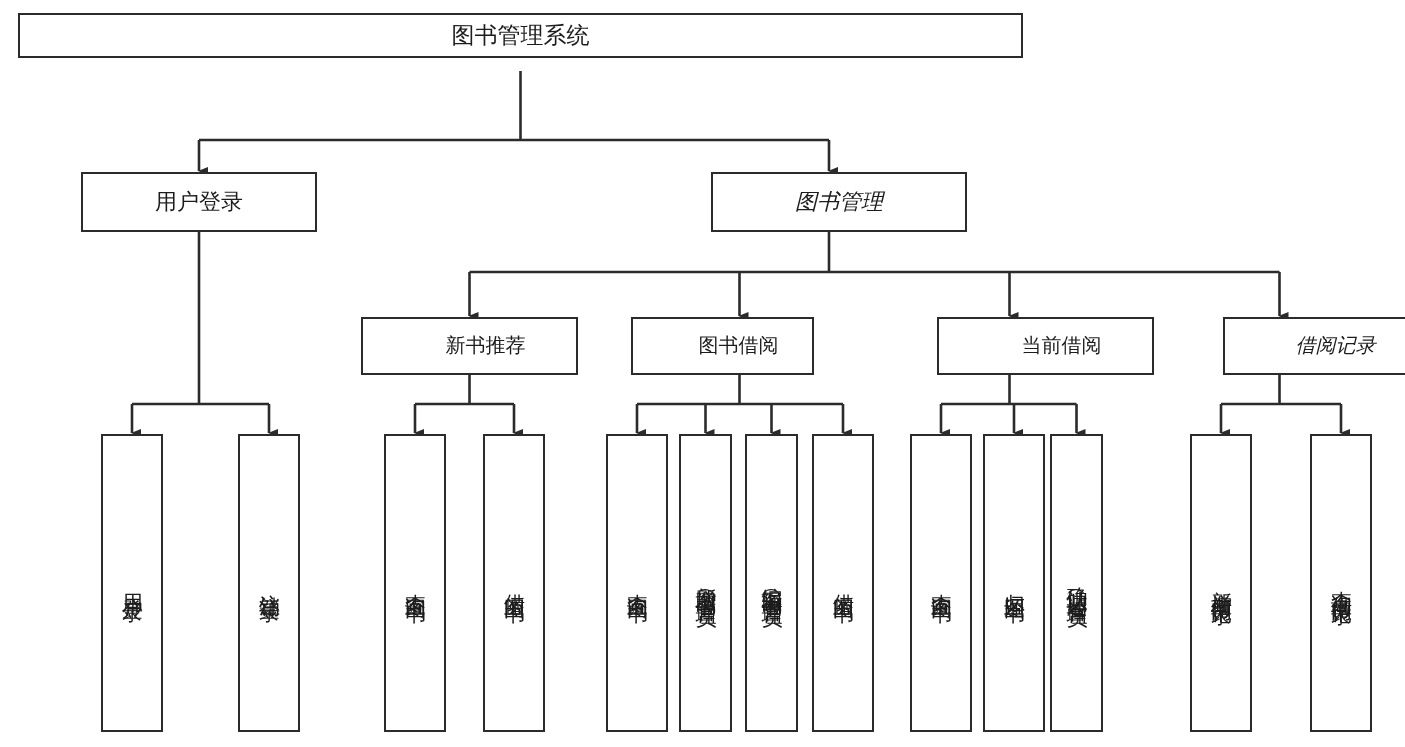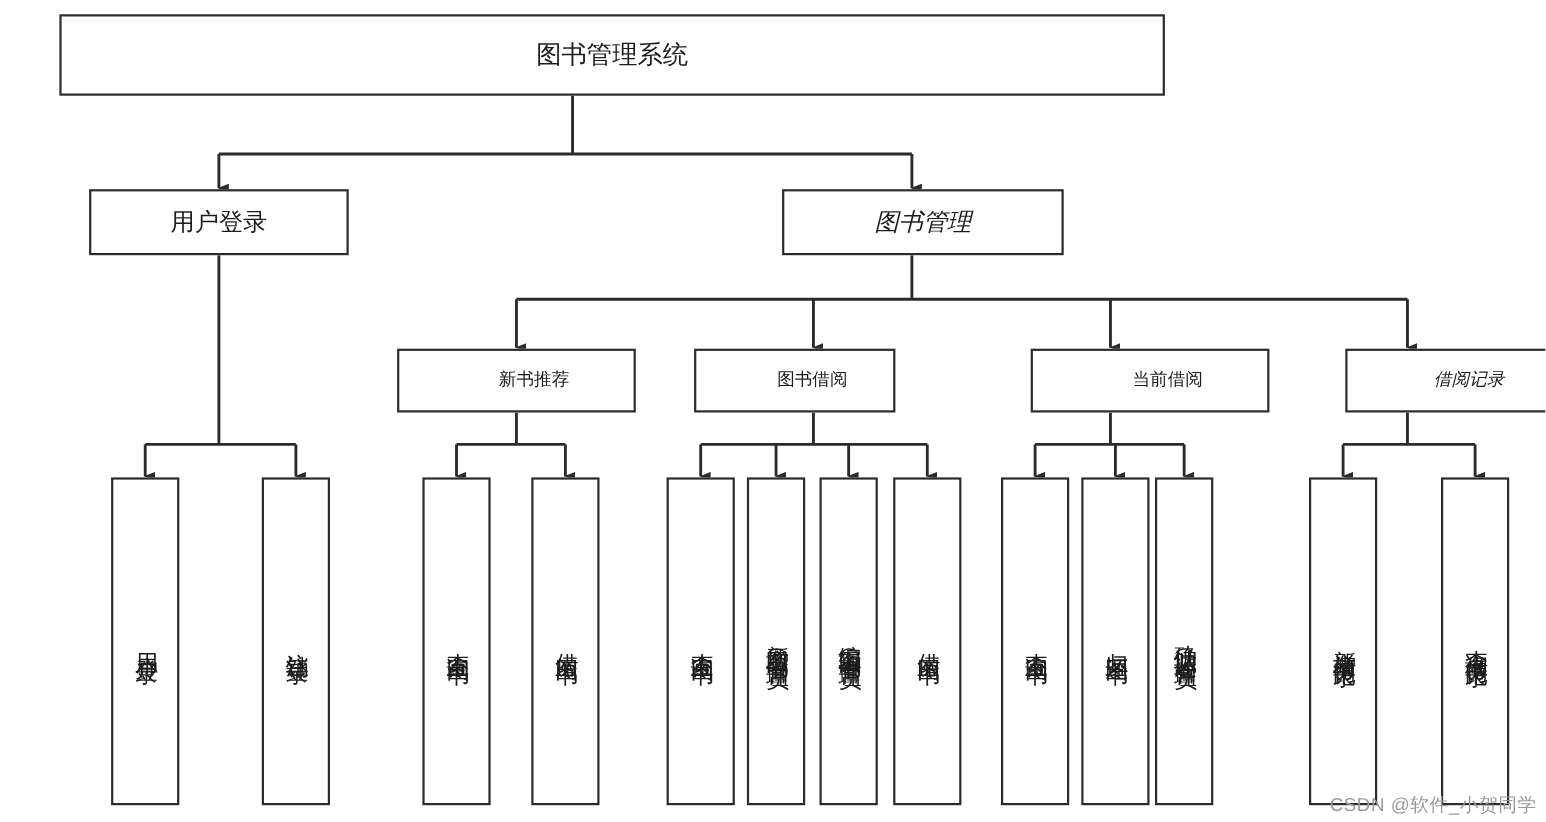--- a/index.html
+++ b/index.html
@@ -38,21 +38,21 @@
     line-height: 1.18;
     text-align: center;
   }
   .node.level-0 {
     font-size: 23px;
   }
   .node.level-1 {
     font-size: 22px;
   }
   .node.level-2 {
-    font-size: 16px;
+    font-size: 20px;
     padding-left: 32px;
   }
   .node.leaf {
     font-size: 21px;
   }
   .node-label {
     display: block;
     white-space: pre-wrap;
   }
   .node.leaf .node-label {
@@ -113,21 +113,21 @@
         <line x1="1014" y1="404" x2="1014" y2="433" marker-end="url(#arrowhead)"></line>
         <line x1="1076.5" y1="404" x2="1076.5" y2="433" marker-end="url(#arrowhead)"></line>
         <line x1="1279.5" y1="375" x2="1279.5" y2="404"></line>
         <line x1="1221" y1="404" x2="1341" y2="404"></line>
         <line x1="1221" y1="404" x2="1221" y2="433" marker-end="url(#arrowhead)"></line>
         <line x1="1341" y1="404" x2="1341" y2="433" marker-end="url(#arrowhead)"></line>
       </g>
   </svg>
 
   <div id="nodes">
-      <div class="node level-0" id="node-root" style="left: 18px; top: 13px; width: 1005px; height: 74px; margin-left: 36px;">
+      <div class="node level-0" id="node-root" style="left: 18px; top: 13px; width: 1005px; height: 45px;">
         <span class="node-label">图书管理系统</span>
       </div>
       <div class="node level-1" id="node-login" style="left: 81px; top: 172px; width: 236px; height: 60px;">
         <span class="node-label">用户登录</span>
       </div>
       <div class="node level-1" id="node-bookmgmt" style="left: 711px; top: 172px; width: 256px; height: 60px; font-style: italic;">
         <span class="node-label">图书管理</span>
       </div>
       <div class="node level-2" id="node-newbook" style="left: 361px; top: 317px; width: 217px; height: 58px;">
         <span class="node-label">新书推荐</span>
@@ -175,14 +175,13 @@
         <span class="node-label">确认归还（管理员）</span>
       </div>
       <div class="node level-3 leaf" id="node-leaf-add-record" style="left: 1190px; top: 434px; width: 62px; height: 298px;">
         <span class="node-label">新增借阅记录</span>
       </div>
       <div class="node level-3 leaf" id="node-leaf-query-record" style="left: 1310px; top: 434px; width: 62px; height: 298px;">
         <span class="node-label">查询借阅记录</span>
       </div>
     </div>
 
-  <div id="watermark">CSDN @软件_小贺同学</div>
 </div>
 
 </body></html>

